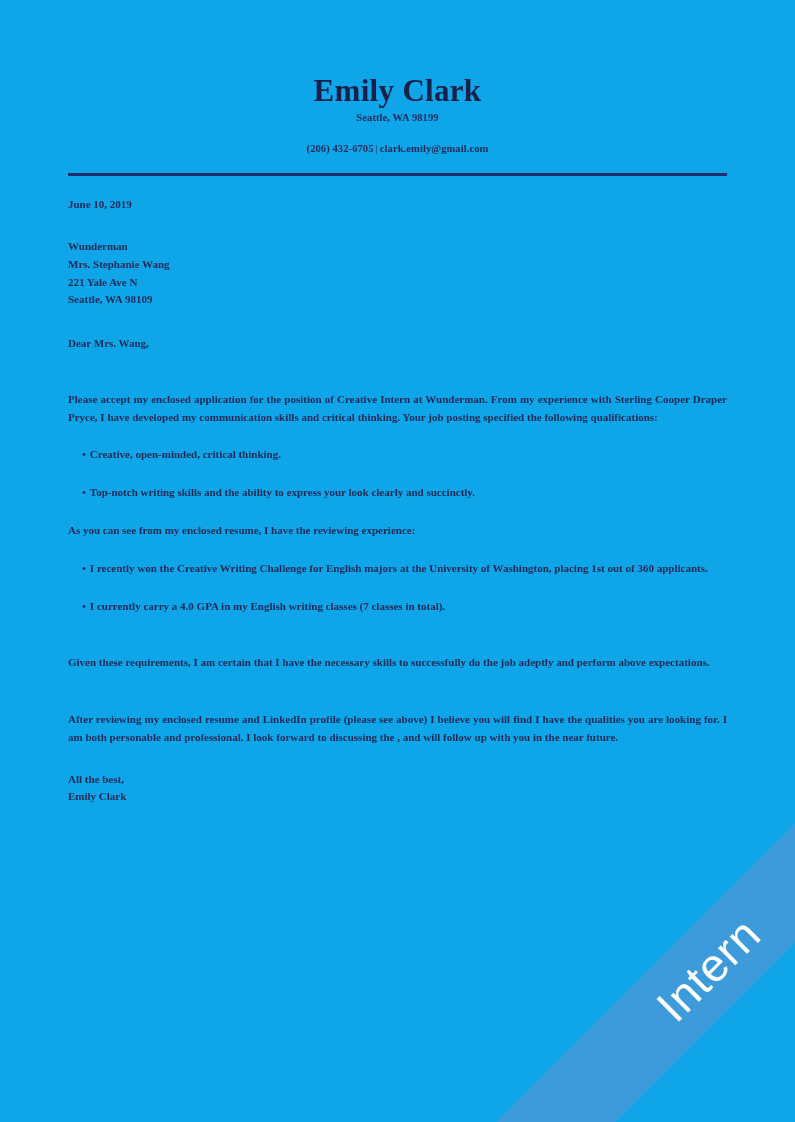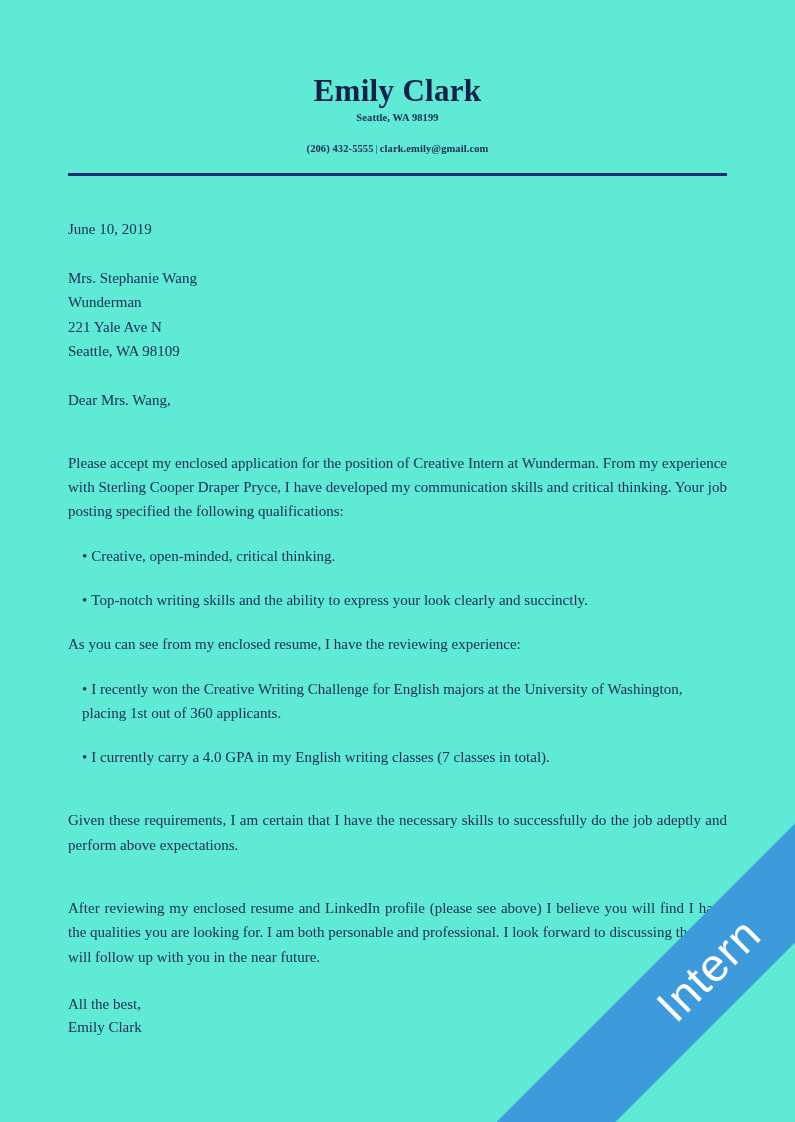--- a/index.html
+++ b/index.html
@@ -12,21 +12,21 @@
     height: 1122px;
     position: relative;
     overflow: hidden;
     font-family: "Liberation Serif", "DejaVu Serif", serif;
     color: #1d2a56;
   }
 
   .page {
     position: absolute;
     inset: 0;
-    background: #5eead4;
+    background: #0ea5e9;
     overflow: hidden;
   }
 
   
   .header {
     padding-top: 74px;
     text-align: center;
   }
   .name {
     font-size: 31px;
@@ -56,23 +56,23 @@
     width: 659px;
     height: 3px;
     background: #1f2d6e;
     margin: 12px auto 0 auto;
   }
 
   
   .body-wrap {
     width: 659px;
     margin: 0 auto;
-    padding-top: 42px;
-    font-size: 15px;
-    font-weight: 400;
+    padding-top: 20px;
+    font-size: 11px;
+    font-weight: 700;
     line-height: 1.5;
     color: #1d2a56;
   }
   .date {
     margin: 0 0 26px 0;
   }
   .recipient {
     margin: 0 0 26px 0;
   }
   .recipient div {
@@ -131,32 +131,32 @@
 </style>
 </head>
 <body>
 
 <div class="page">
 
   <div class="header">
     <h1 class="name">Emily Clark</h1>
     <p class="contact-line first">Seattle, WA 98199</p>
     <p class="contact-line">
-      <span>(206) 432-5555</span><span class="sep">|</span><span>clark.emily@gmail.com</span>
+      <span>(206) 432-6705</span><span class="sep">|</span><span>clark.emily@gmail.com</span>
     </p>
     <div class="rule"></div>
   </div>
 
   <div class="body-wrap">
 
     <div class="date">June 10, 2019</div>
 
     <div class="recipient">
+      <div>Wunderman</div>
       <div>Mrs. Stephanie Wang</div>
-      <div>Wunderman</div>
       <div>221 Yale Ave N</div>
       <div>Seattle, WA 98109</div>
     </div>
 
     <div class="salutation">Dear Mrs. Wang,</div>
 
     <p class="para justified">Please accept my enclosed application for the position of Creative Intern at Wunderman. From my experience with Sterling Cooper Draper Pryce, I have developed my communication skills and critical thinking. Your job posting specified the following qualifications:</p>
 
     <p class="bullet">
       <span class="dot">•</span><span>Creative, open-minded, critical thinking.</span>

